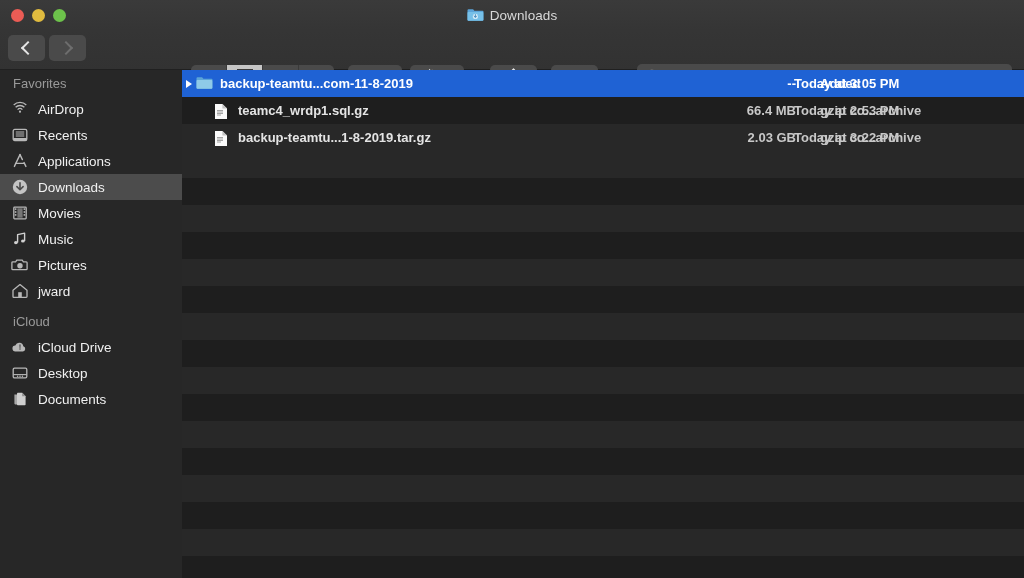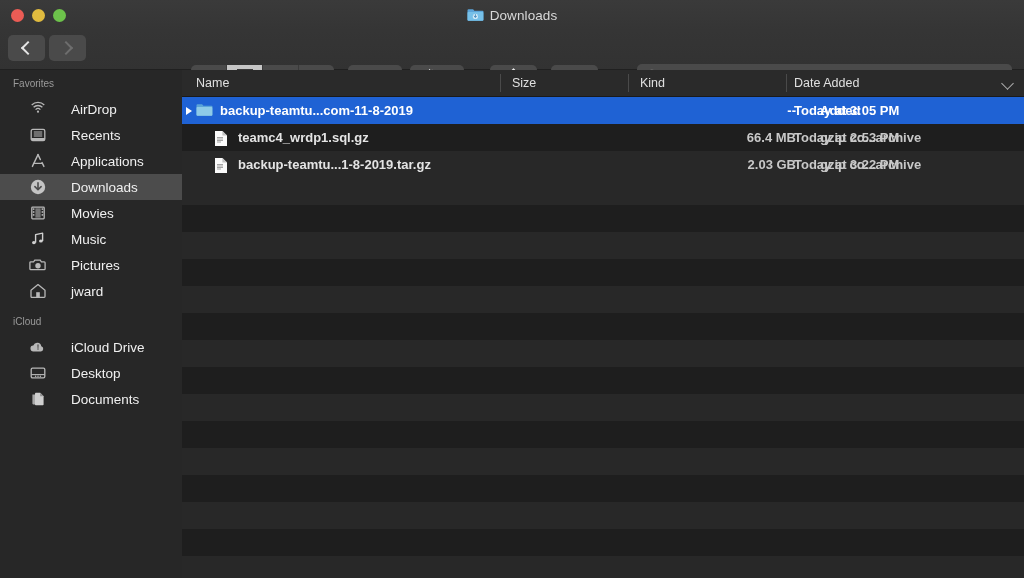--- a/index.html
+++ b/index.html
@@ -164,34 +164,34 @@
   
   .sidebar {
     position: absolute;
     top: 70px; left: 0;
     width: 182px;
     height: 508px;
     background: #272727;
     overflow: hidden;
   }
   .sb-header {
-    font-size: 10px;
+    font-size: 13px;
     color: #9a9a9a;
     padding: 0 0 0 13px;
     height: 26px;
     display: flex;
     align-items: center;
     font-weight: normal;
   }
   .sb-item {
     height: 26px;
     display: flex;
     align-items: center;
-    padding-left: 28px;
-    gap: 24px;
+    padding-left: 10px;
+    gap: 9px;
     box-sizing: border-box;
   }
   .sb-item.selected { background: #4c4c4c; }
   .sb-label {
     font-size: 13.5px;
     color: #f0f0f0;
     white-space: nowrap;
   }
   .sb-icon {
     width: 19px; height: 19px;
@@ -543,30 +543,20 @@
           <path d="M11.2 2.8l3.4 3.4h-3.4z" fill="#8e8e8e"></path>
           <path d="M3.4 4.6h2.6v9.8H4.2a.8.8 0 0 1-.8-.8z" fill="#a8a8a8"></path>
         </svg>
       </span>
       <span class="sb-label">Documents</span>
     </div>
   </div>
 
   <div class="content">
 
-    <div class="col-headers">
-      <div class="ch" style="left:14px">Name</div>
-      <div class="ch-sep" style="left:318px"></div>
-      <div class="ch" style="left:330px">Size</div>
-      <div class="ch-sep" style="left:446px"></div>
-      <div class="ch" style="left:458px">Kind</div>
-      <div class="ch-sep" style="left:604px"></div>
-      <div class="ch" style="left:612px">Date Added</div>
-      <div class="ch-caret"></div>
-    </div>
 
     <div class="rows">
 
       <div class="row selected">
         <div class="cell cell-name">
           <span class="disclosure"></span>
           <span class="f-icon">
             <svg width="17" height="14" viewBox="0 0 17 14">
               <path d="M0.5 2.2a1 1 0 0 1 1-1h4.6l1.3 1.5h8.1a1 1 0 0 1 1 1v8.1a1 1 0 0 1-1 1H1.5a1 1 0 0 1-1-1z" fill="#5ba4d8"></path>
               <path d="M1.3 4.1h14.2a.8.8 0 0 1 .8.8v6.9a1 1 0 0 1-1 1H1.5a1 1 0 0 1-1-1V4.9a.8.8 0 0 1 .8-.8z" fill="#8ecae8"></path>

